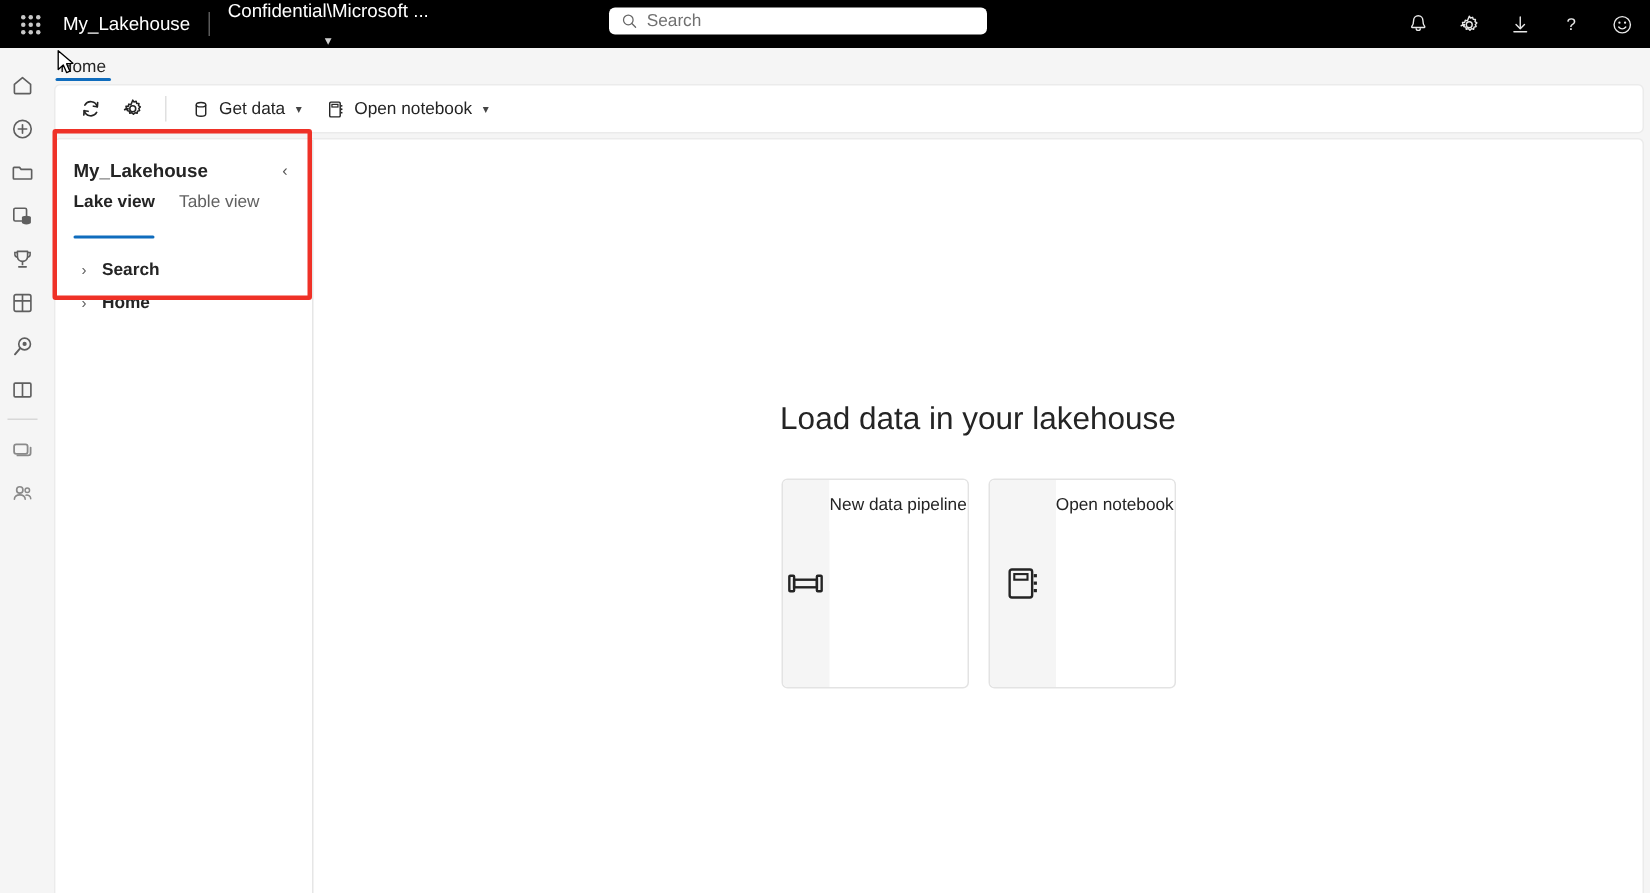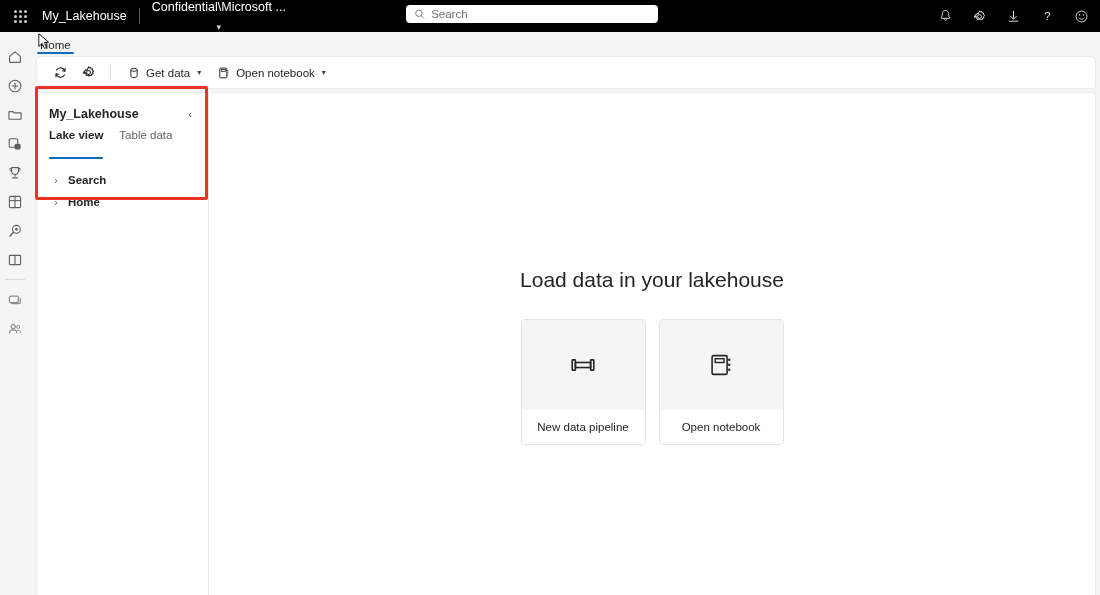--- a/index.html
+++ b/index.html
@@ -170,23 +170,23 @@
   .main-panel {
     flex: 1; height: 100%; position: relative;
     display: flex; flex-direction: column; align-items: center;
     padding-top: 175px;
   }
   .load-title {
     font-size: 21px; color: #242424; font-weight: normal; margin-bottom: 27px;
   }
   .cards { display: flex; gap: 13px; }
   .card {
-    width: 125px; height: 126px;
+    width: 125px; height: 140px;
     background: #ffffff; border: 1px solid #e3e3e3; border-radius: 4px;
-    display: flex; flex-direction: column; cursor: pointer;
+    display: flex; flex-direction: row; cursor: pointer;
     overflow: hidden;
   }
   .card-top {
     flex: 1; background: #f5f5f5;
     display: flex; align-items: center; justify-content: center;
   }
   .card-label {
     height: 34px; display: flex; align-items: center; justify-content: center;
     font-size: 11.5px; color: #242424; background: #ffffff;
   }
@@ -394,21 +394,21 @@
       <div class="explorer-head">
         <span class="explorer-title">My_Lakehouse</span>
         <span class="collapse-btn">‹</span>
       </div>
 
       <div class="view-tabs">
         <div class="view-tab active">
           <span>Lake view</span>
         </div>
         <div class="view-tab">
-          <span>Table data</span>
+          <span>Table view</span>
         </div>
       </div>
 
       <div class="tree">
         <div class="tree-node">
           <span class="tree-chev">›</span>
           <span class="tree-label">Search</span>
         </div>
         <div class="tree-node">
           <span class="tree-chev">›</span>

